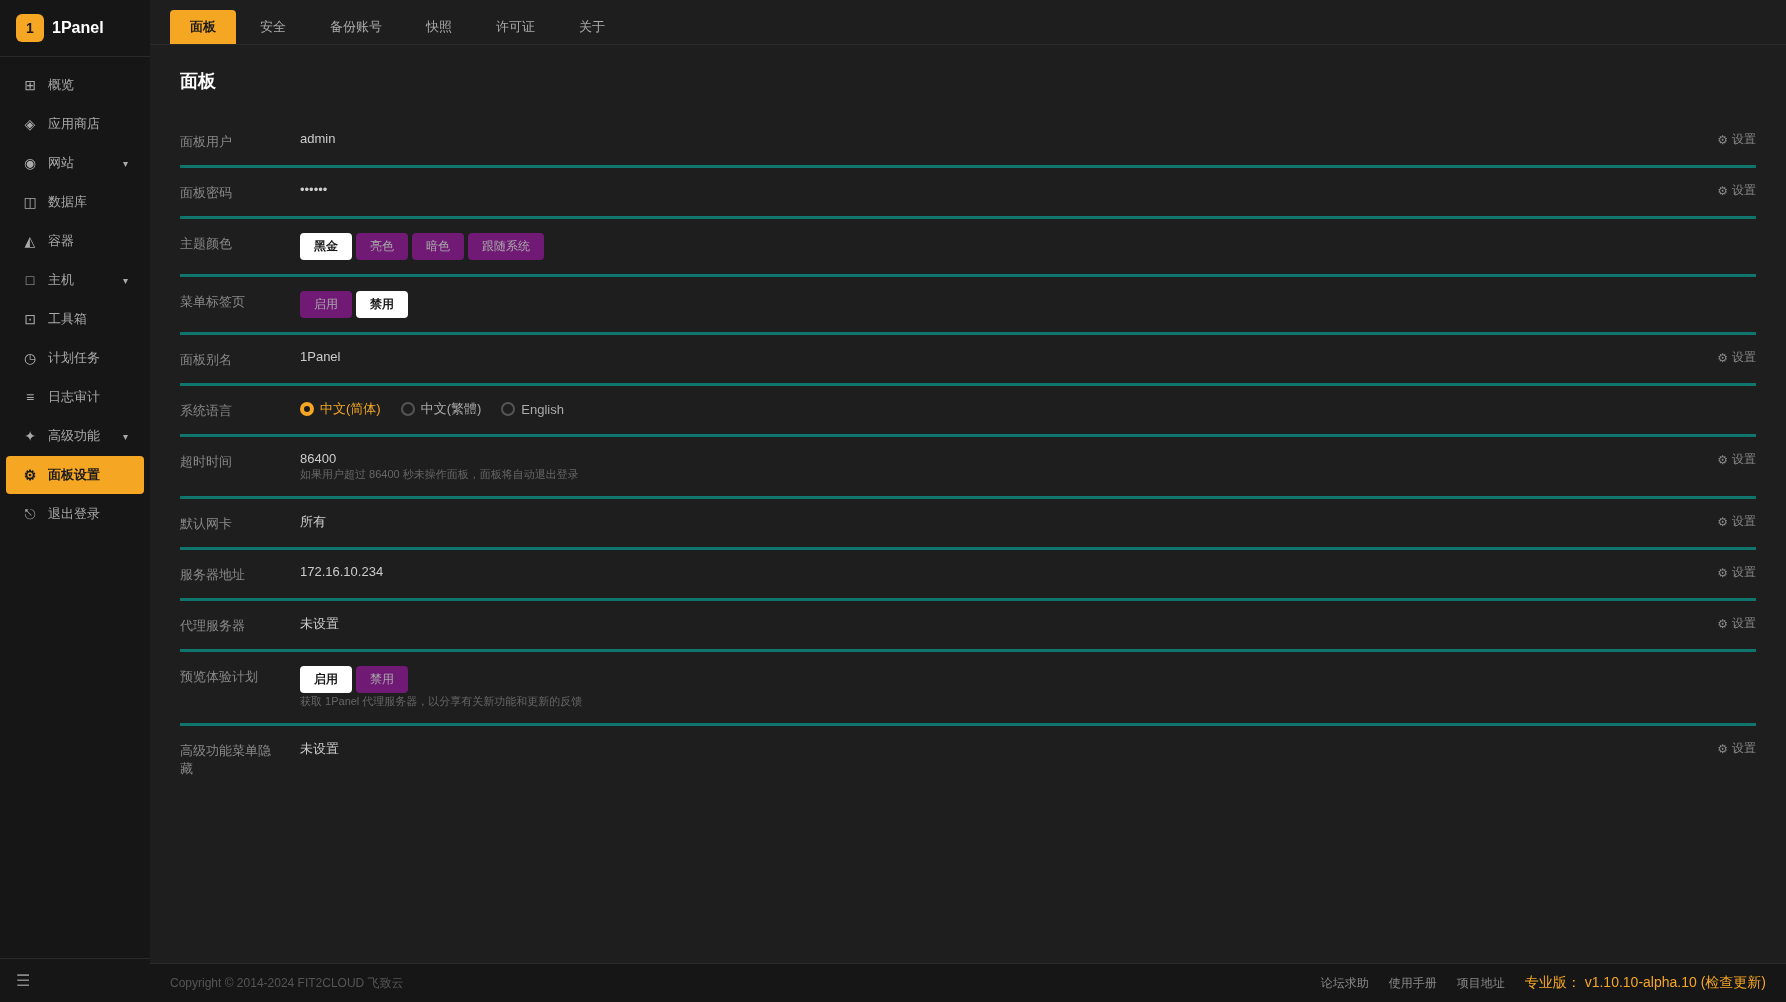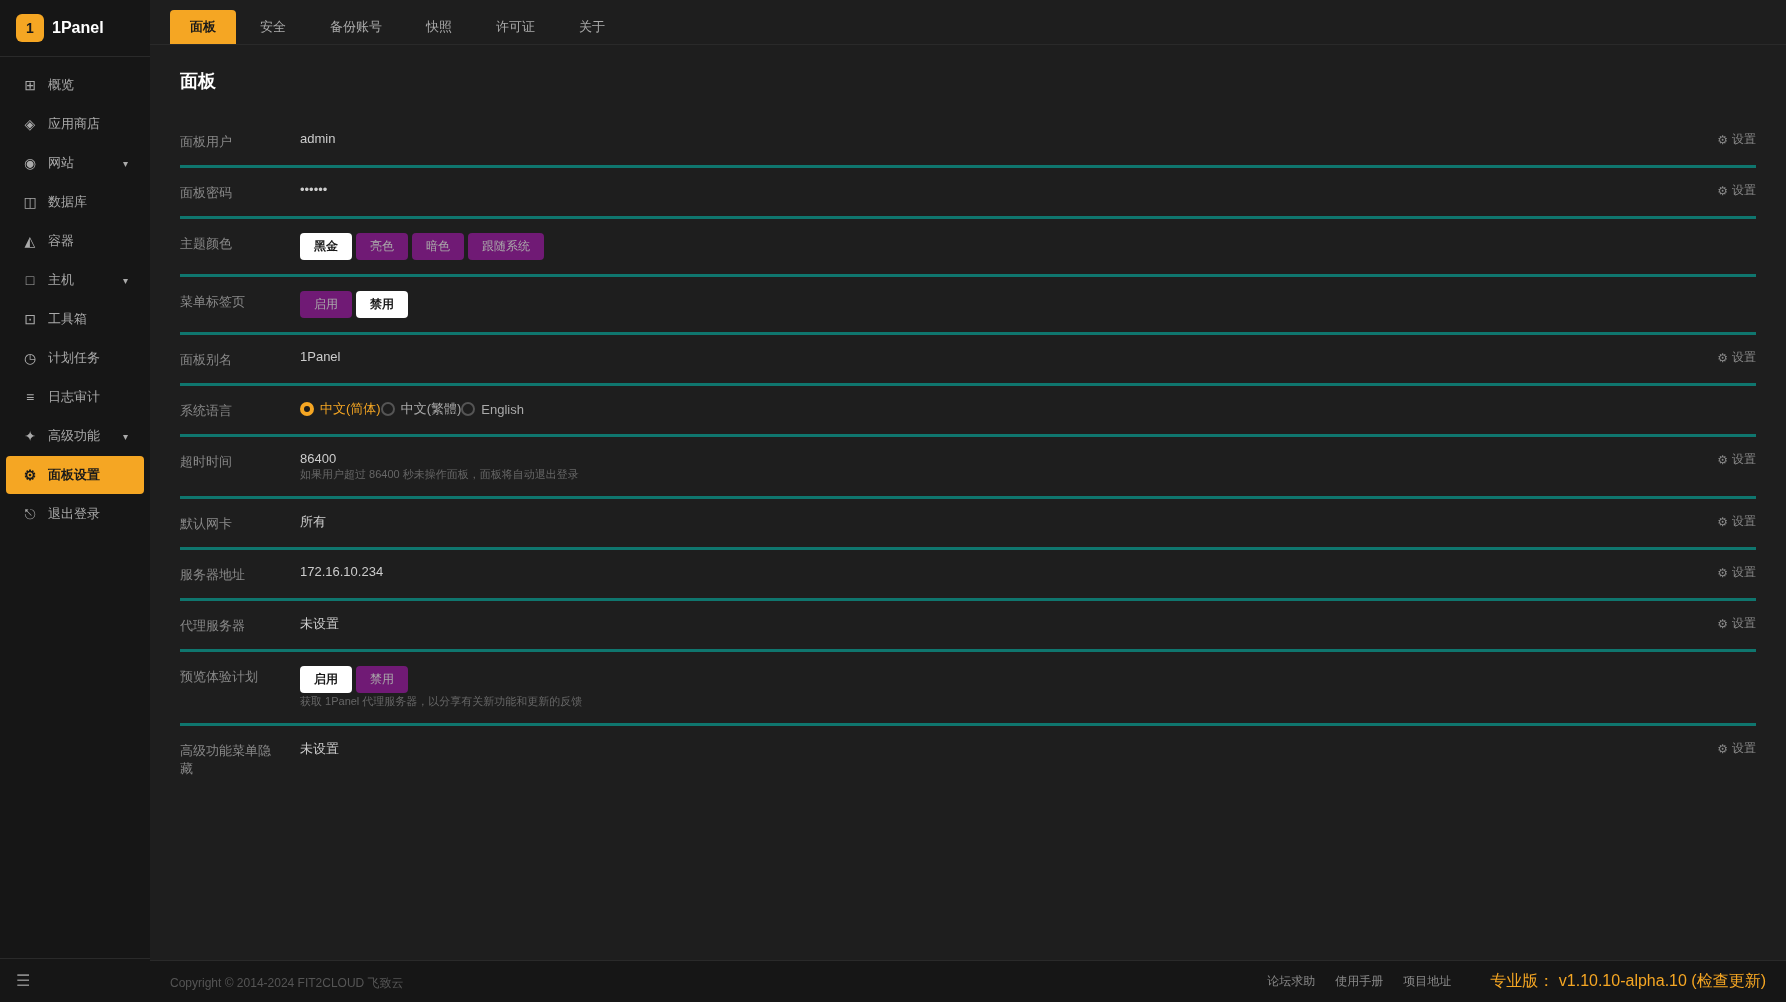--- a/index.html
+++ b/index.html
@@ -181,20 +181,21 @@
     }
     .btn.active-btn {
       background: #ffffff;
       color: #1a1a1a;
       font-weight: 600;
     }
 
     
     .lang-options {
       display: flex;
+      gap: 20px;
       align-items: center;
     }
     .lang-option {
       display: flex;
       align-items: center;
       gap: 6px;
       cursor: pointer;
       color: #aaa;
       font-size: 13px;
     }
@@ -241,21 +242,21 @@
     .footer-right {
       display: flex;
       gap: 20px;
       align-items: center;
     }
     .footer-link {
       color: #888;
       cursor: pointer;
       font-size: 12px;
     }
-    .footer-version { color: #888; font-size: 16px; margin-left: 19px; }
+    .footer-version { color: #888; font-size: 14px; }
     .footer-version span { color: #f5a623; cursor: pointer; }
   </style>
 </head>
 <body>
 
 <div class="sidebar">
   <div class="sidebar-logo">
     <div class="logo-icon">
       <span>1</span>
     </div>

